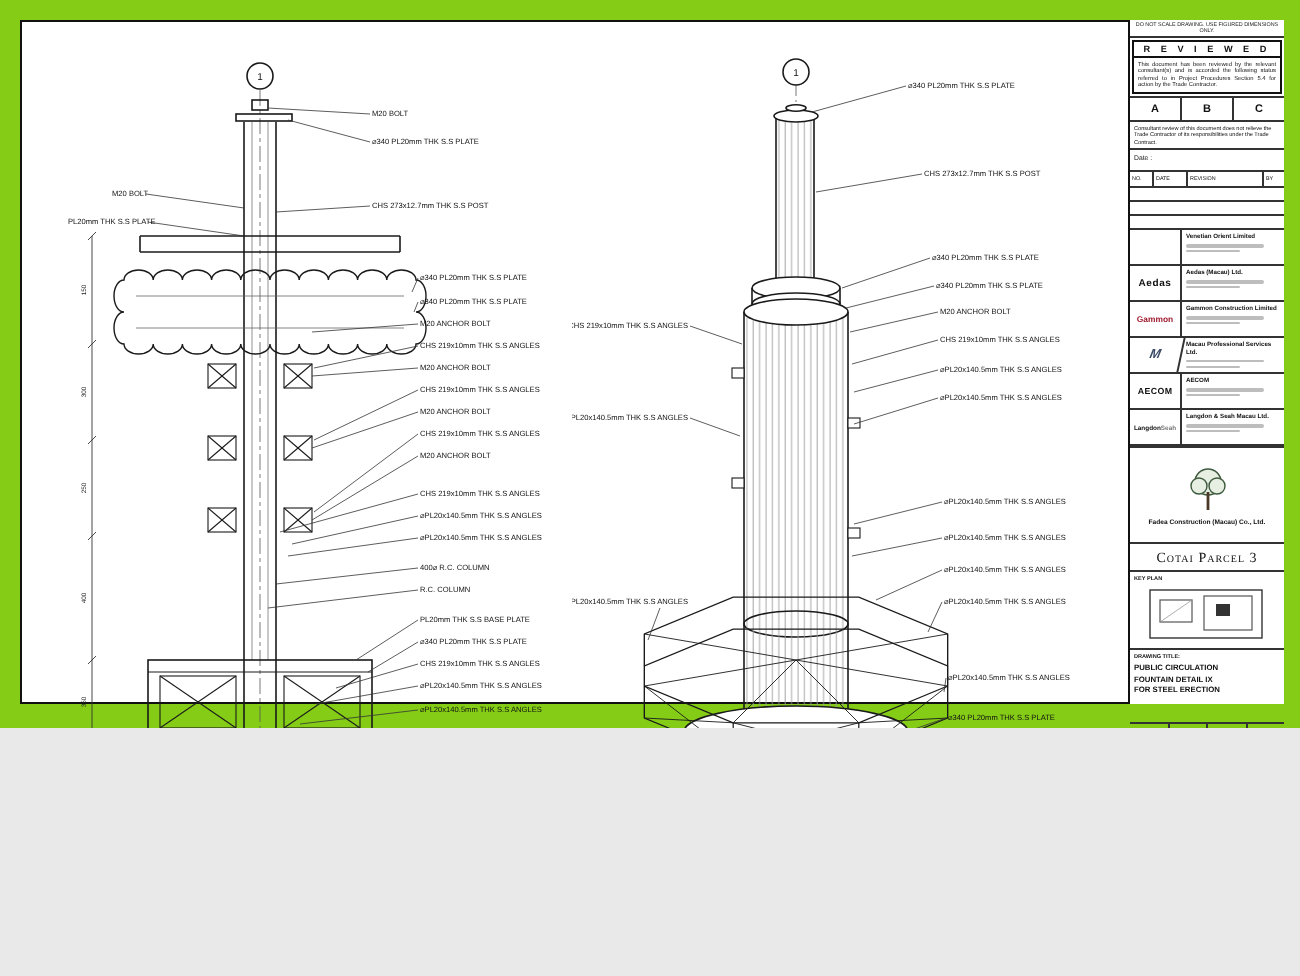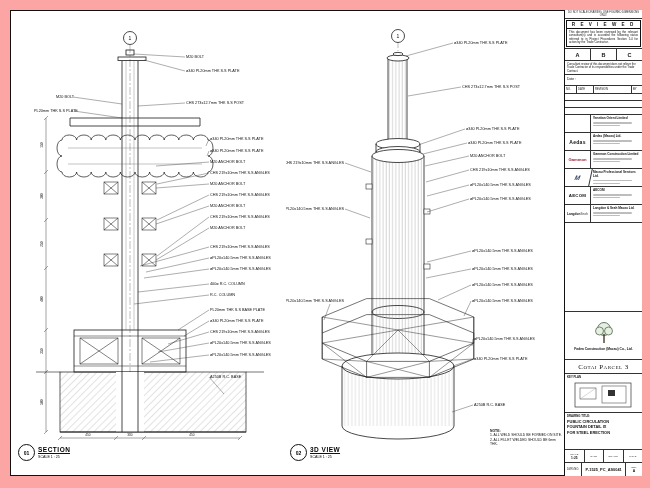--- a/index.html
+++ b/index.html
@@ -1,16 +1,16 @@
 <!DOCTYPE html>
 <html><head>
 <meta charset="utf-8">
 <style>
   html,body{margin:0;padding:0;background:#e9e9e9;}
-  .sheet{position:relative;width:650px;height:488px;background:#fca5a5;font-family:"Liberation Sans",sans-serif;overflow:hidden;}
+  .sheet{position:relative;width:650px;height:364px;background:#84cc16;font-family:"Liberation Sans",sans-serif;overflow:hidden;}
   .frame{position:absolute;left:10px;top:10px;right:8px;bottom:12px;border:1.2px solid #111;background:#fff;}
   svg text{font-family:"Liberation Sans",sans-serif;}
   .ann line{stroke:#333;stroke-width:0.4;}
   .ann text{font-size:3.8px;fill:#111;}
   .dim text{font-size:3.2px;fill:#222;}
   .dim line{stroke:#333;stroke-width:0.45;}
 
   .vt{position:absolute;display:flex;align-items:center;gap:3px;}
   .vt-bubble{width:15px;height:15px;border:1px solid #111;border-radius:50%;display:flex;align-items:center;justify-content:center;font-size:5px;font-weight:bold;background:#fff;}
   .vt-name{font-size:6.5px;font-weight:bold;border-bottom:1px solid #111;letter-spacing:.5px;}

